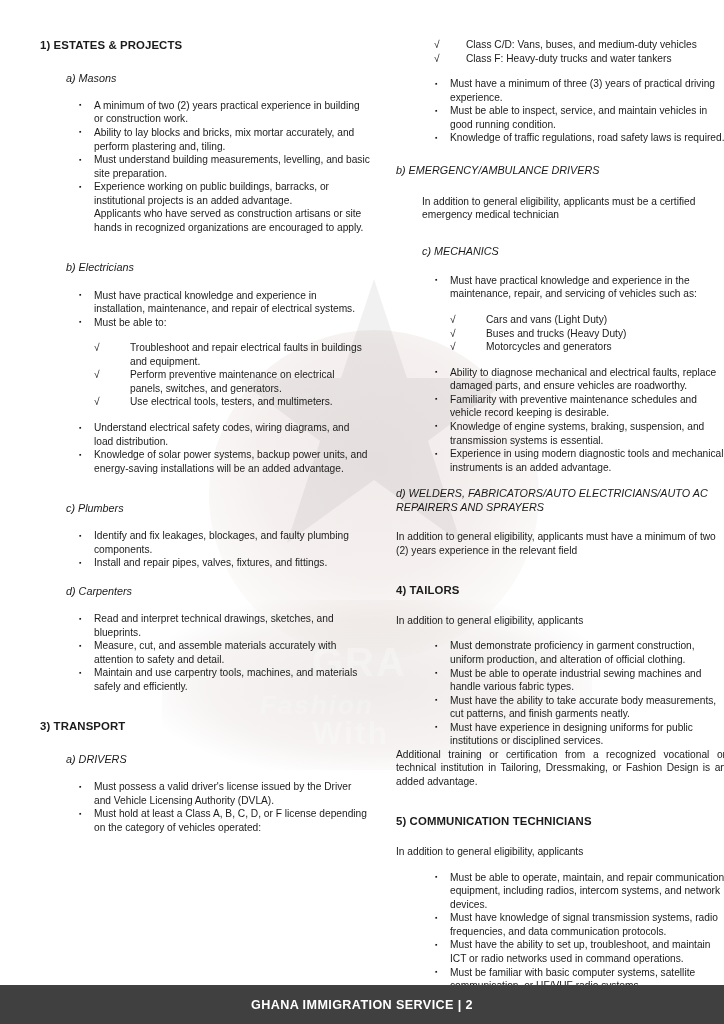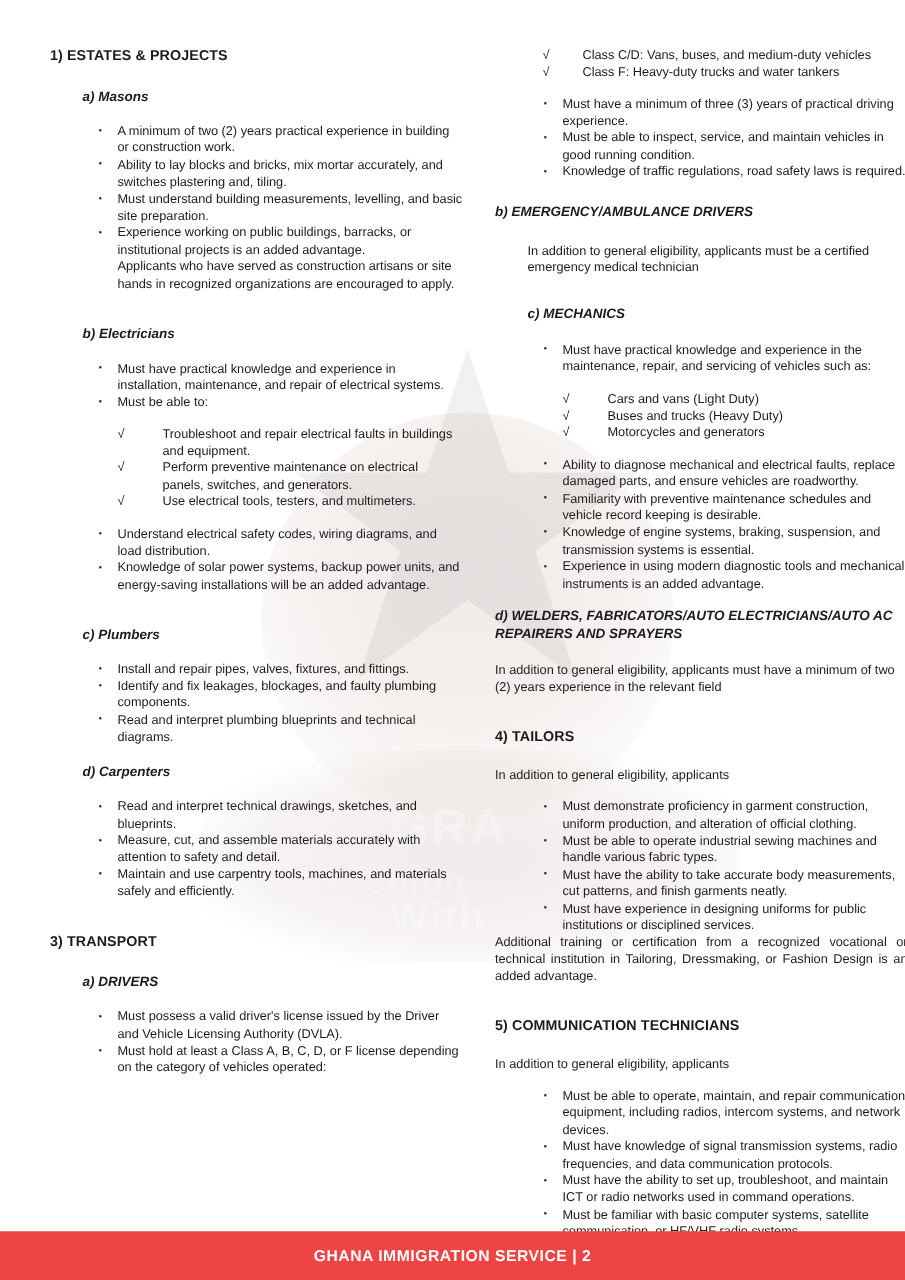--- a/index.html
+++ b/index.html
@@ -92,21 +92,21 @@
     font-size: 11.4px;
     font-weight: bold;
     letter-spacing: 0.1px;
     margin: 0 0 4px 0;
     line-height: 1.3;
   }
   .sect-title.flush { margin-left: 0; }
 
   .sub-title {
     font-size: 10.8px;
-    font-weight: bold;
+    font-weight: normal;
     font-style: italic;
     margin: 0 0 4px 26px;
     line-height: 1.3;
   }
   .sub-title.flush { margin-left: 0; }
 
   .para {
     font-size: 10.2px;
     line-height: 1.32;
     margin: 0;
@@ -210,21 +210,21 @@
 
     <div class="col">
 
       <h2 class="sect-title">1) ESTATES &amp; PROJECTS</h2>
       <div class="sp14"></div>
 
       <h3 class="sub-title">a) Masons</h3>
       <div class="sp10"></div>
       <ul class="bullets">
         <li>A minimum of two (2) years practical experience in building or construction work.</li>
-        <li>Ability to lay blocks and bricks, mix mortar accurately, and switches plastering and, tiling.</li>
+        <li>Ability to lay blocks and bricks, mix mortar accurately, and perform plastering and, tiling.</li>
         <li>Must understand building measurements, levelling, and basic site preparation.</li>
         <li>Experience working on public buildings, barracks, or institutional projects is an added advantage.</li>
         <li class="nobullet">Applicants who have served as construction artisans or site hands in recognized organizations are encouraged to apply.</li>
       </ul>
 
       <div class="sp26"></div>
 
       <h3 class="sub-title">b) Electricians</h3>
       <div class="sp10"></div>
       <ul class="bullets">
@@ -241,23 +241,22 @@
       <ul class="bullets">
         <li>Understand electrical safety codes, wiring diagrams, and load distribution.</li>
         <li>Knowledge of solar power systems, backup power units, and energy-saving installations will be an added advantage.</li>
       </ul>
 
       <div class="sp26"></div>
 
       <h3 class="sub-title">c) Plumbers</h3>
       <div class="sp10"></div>
       <ul class="bullets">
+        <li>Identify and fix leakages, blockages, and faulty plumbing components.</li>
         <li>Install and repair pipes, valves, fixtures, and fittings.</li>
-        <li>Identify and fix leakages, blockages, and faulty plumbing components.</li>
-        <li>Read and interpret plumbing blueprints and technical diagrams.</li>
       </ul>
 
       <div class="sp14"></div>
 
       <h3 class="sub-title">d) Carpenters</h3>
       <div class="sp10"></div>
       <ul class="bullets">
         <li>Read and interpret technical drawings, sketches, and blueprints.</li>
         <li>Measure, cut, and assemble materials accurately with attention to safety and detail.</li>
         <li>Maintain and use carpentry tools, machines, and materials safely and efficiently.</li>
@@ -349,15 +348,15 @@
         <li>Must have the ability to set up, troubleshoot, and maintain ICT or radio networks used in command operations.</li>
         <li>Must be familiar with basic computer systems, satellite communication, or HF/VHF radio systems.</li>
         <li>Must understand communication security procedures and radio discipline.</li>
       </ul>
       <p class="para justify">Experience in radio operations, ICT support, or technical maintenance in a security or communications environment is an added advantage.</p>
     </div>
 
   </div>
 </div>
 
-<div id="footer" style="background: #ef4444; color: rgb(255, 255, 255);">
+<div id="footer" style="background: #404040; color: rgb(255, 255, 255);">
   <span class="footer-text">GHANA IMMIGRATION SERVICE | 2</span>
 </div>
 
 </body></html>

